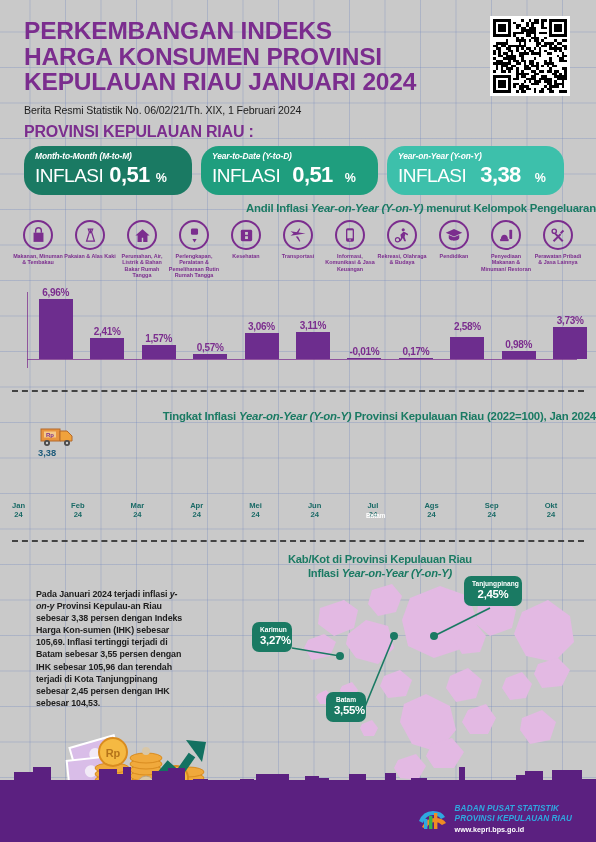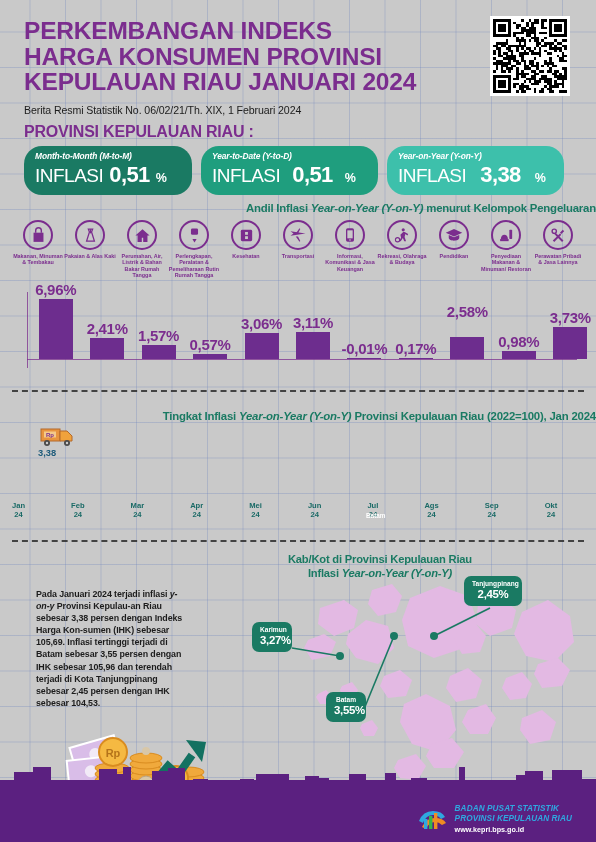--- a/index.html
+++ b/index.html
@@ -68,21 +68,21 @@
   .ico-label{
     margin-top:3px;color:#7b2d8e;font-size:5.4px;font-weight:bold;text-align:center;
     line-height:6.4px;max-width:52px;
   }
   .plot{position:absolute;left:12px;top:92px;width:572px;height:76px;}
   .axis-v{position:absolute;left:15px;top:0;width:1.4px;height:76px;background:#7b2d8e;opacity:.75;}
   .axis-h{position:absolute;left:15px;bottom:8px;width:550px;height:1.4px;background:#7b2d8e;opacity:.75;}
   .bars{position:absolute;left:18px;bottom:9px;width:566px;height:67px;display:flex;}
   .bcell{flex:1;position:relative;display:flex;flex-direction:column;justify-content:flex-end;align-items:center;}
   .bar{width:34px;background:#6d2d8e;}
-  .bval{position:absolute;color:#7b2d8e;font-size:15px;font-weight:bold;white-space:nowrap;letter-spacing:-0.3px;}
+  .bval{position:absolute;color:#7b2d8e;font-size:10px;font-weight:bold;white-space:nowrap;letter-spacing:-0.3px;}
 
   .divider{
     position:absolute;left:12px;width:572px;height:0;
     border-top:2px dashed #2b2b2b;opacity:.85;
   }
 
   
   #line-section{position:absolute;left:0;top:396px;width:596px;height:140px;}
   #line-section .sec-head{position:absolute;left:0;right:0;top:14px;}
   .truck{position:absolute;left:40px;top:30px;}
@@ -654,21 +654,21 @@
           </div>
           <div class="bcell">
             <div class="bval" style="bottom: 2.4px;">-0,01%</div>
             <div class="bar" style="height: 1.4px; background: rgb(109, 45, 142);"></div>
           </div>
           <div class="bcell">
             <div class="bval" style="bottom: 2.46552px;">0,17%</div>
             <div class="bar" style="height: 1.46552px; background: rgb(109, 45, 142);"></div>
           </div>
           <div class="bcell">
-            <div class="bval" style="bottom: 39px; text-align: center;">2,58%</div>
+            <div class="bval" style="bottom: 27px; text-align: center;">2,58%</div>
             <div class="bar" style="height: 22.2414px; background: rgb(109, 45, 142);"></div>
           </div>
           <div class="bcell">
             <div class="bval" style="bottom: 9.44828px;">0,98%</div>
             <div class="bar" style="height: 8.44828px; background: rgb(109, 45, 142);"></div>
           </div>
           <div class="bcell">
             <div class="bval" style="bottom: 33.1552px;">3,73%</div>
             <div class="bar" style="height: 32.1552px; background: rgb(109, 45, 142);"></div>
           </div>

